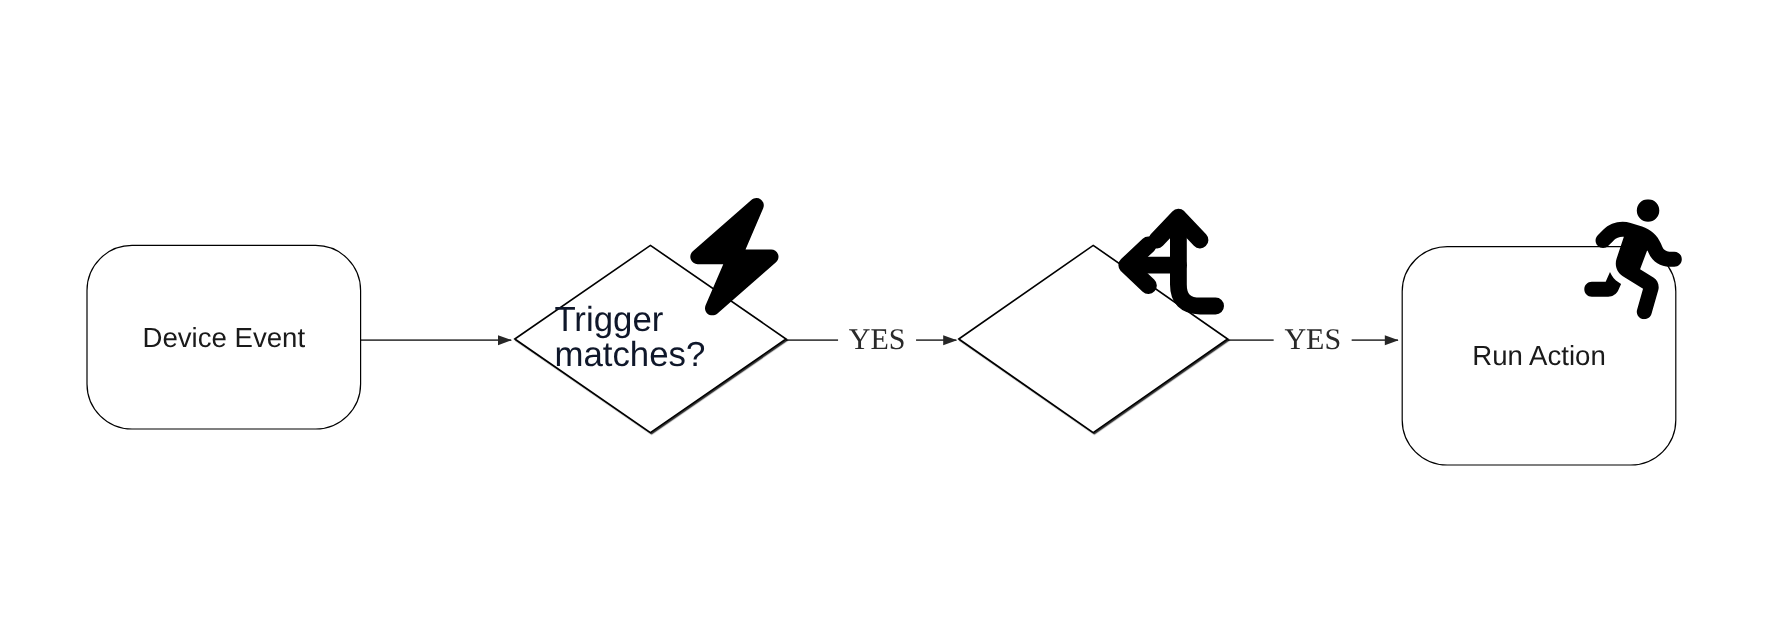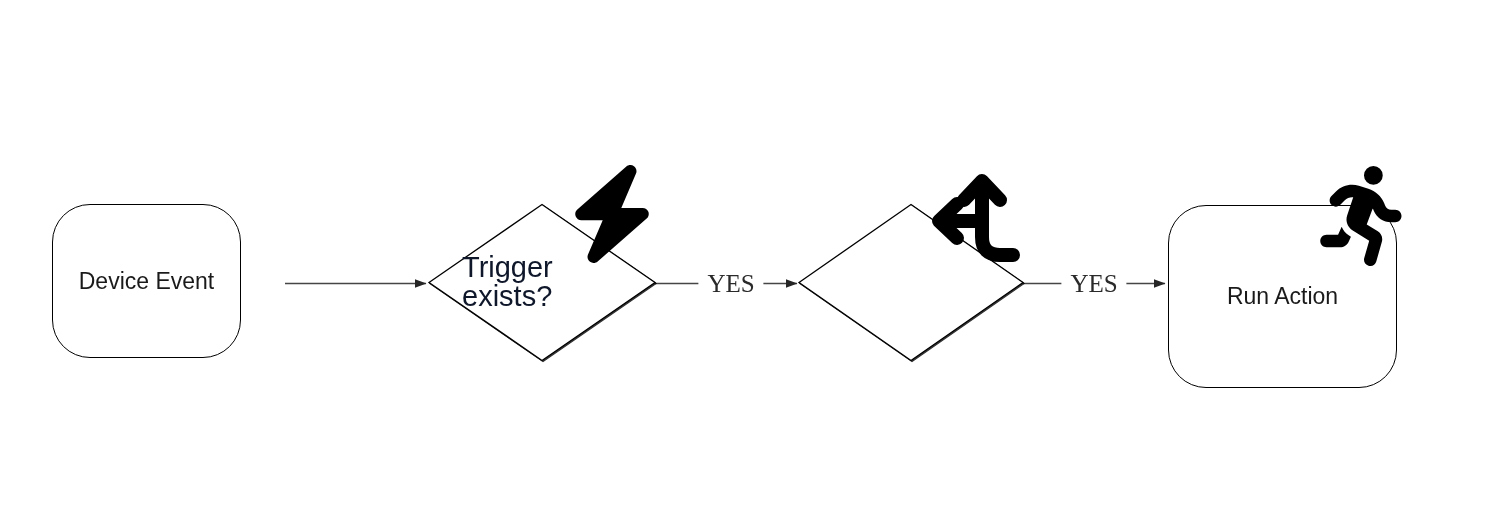--- a/index.html
+++ b/index.html
@@ -89,31 +89,31 @@
     </defs>
 
     <line class="connector" x1="285" y1="283.5" x2="426" y2="283.5" marker-end="url(#arw)"></line>
     <line class="connector" x1="655" y1="283.5" x2="797" y2="283.5" marker-end="url(#arw)"></line>
     <line class="connector" x1="1023" y1="283.5" x2="1165" y2="283.5" marker-end="url(#arw)"></line>
 
     <polygon class="diamond" points="429,282.5 542,204.5 655,282.5 542,360.5"></polygon>
     <polygon class="diamond" points="799,282.5 911,204.5 1023,282.5 911,360.5"></polygon>
   </svg>
 
-  <div class="node-rect" style="left:52px; top:204px; width:189px; height:154px;">
+  <div class="node-rect" style="left:72px; top:204px; width:229px; height:154px;">
     <span class="node-label">Device Event</span>
   </div>
 
   <div class="node-rect" style="left:1168px; top:205px; width:229px; height:183px;">
     <span class="node-label">Run Action</span>
   </div>
 
   <div class="diamond-label" style="left:462px; top:253px; width:160px;">
     <div>Trigger</div>
-    <div>exists?</div>
+    <div>matches?</div>
   </div>
 
 
   <div class="edge-label" style="left:731px; top:284px;">YES</div>
   <div class="edge-label" style="left:1094px; top:284px;">YES</div>
 
   <svg class="icon" style="left:569px; top:165px;" width="86" height="98" viewBox="0 0 448 512">
     <path d="M349.4 44.6c5.9-13.7 1.5-29.7-10.6-38.5s-28.6-8-39.9 1.8l-256 224c-10 8.8-13.6 22.9-8.9 35.3S50.7 288 64 288H175.5L98.6 467.4c-5.9 13.7-1.5 29.7 10.6 38.5s28.6 8 39.9-1.8l256-224c10-8.8 13.6-22.9 8.9-35.3s-16.6-20.7-29.9-20.7H272.5L349.4 44.6z"></path>
   </svg>
 

